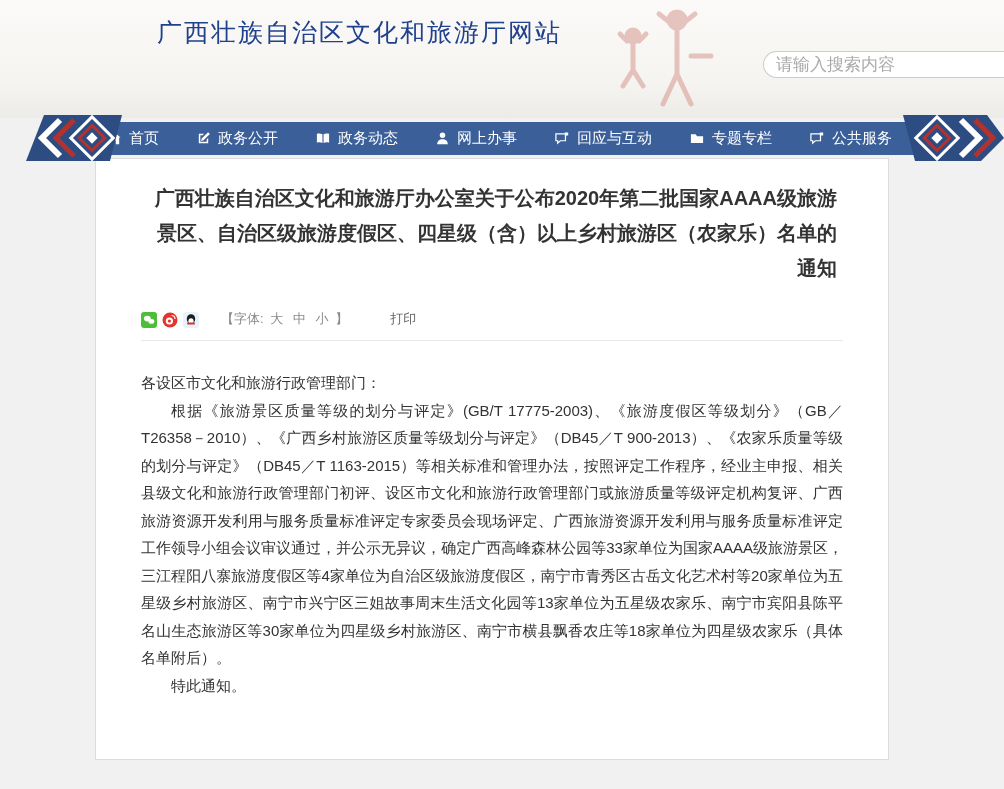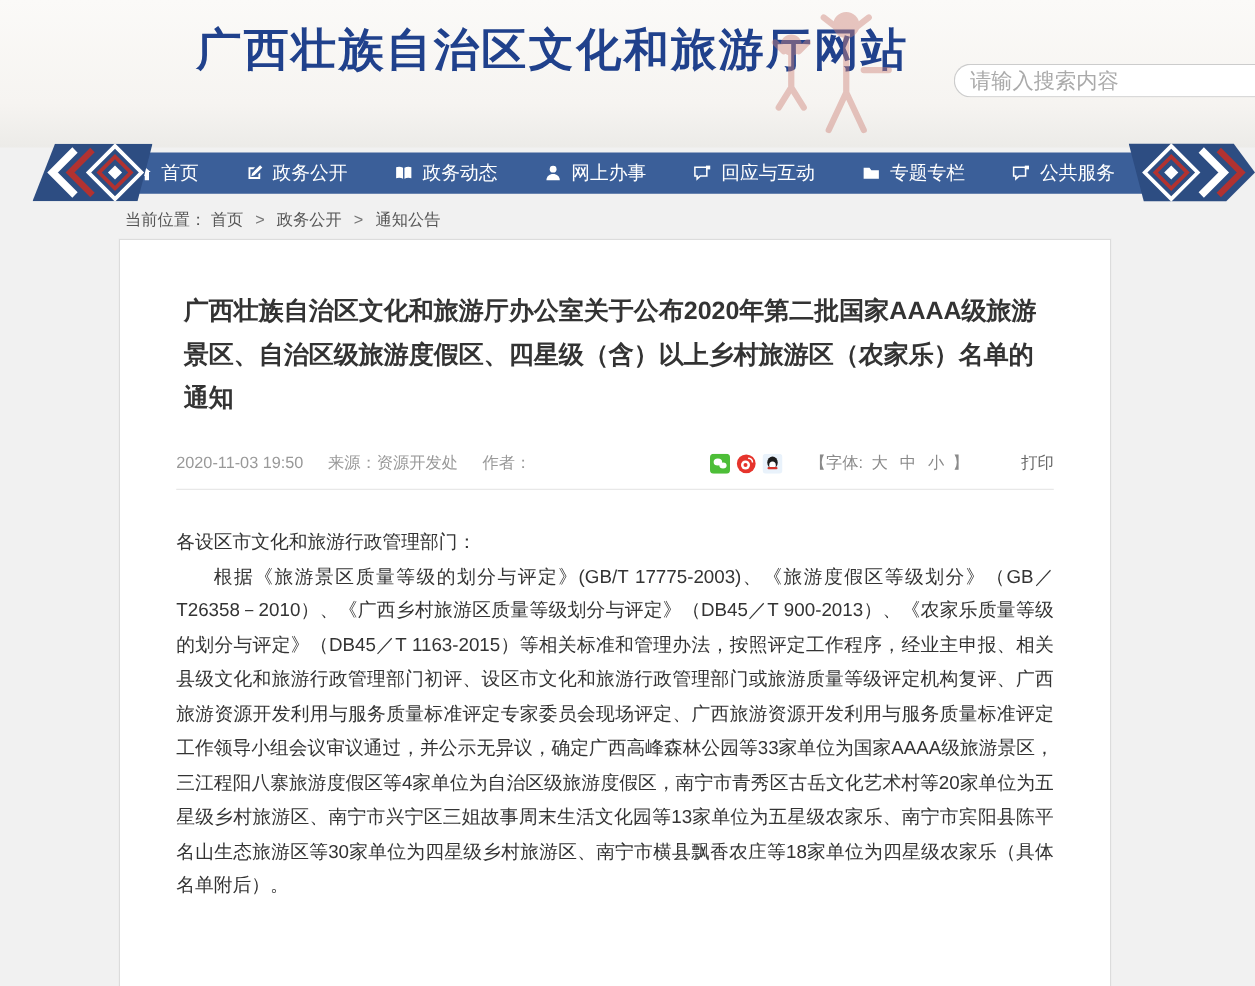--- a/index.html
+++ b/index.html
@@ -12,21 +12,21 @@
     background:linear-gradient(180deg,#fbfaf8 0%,#f6f4f1 70%,#ecebe8 100%); }
   .logo { position:absolute; left:20px; top:8px; width:150px; height:78px; cursor:pointer; }
   .logo-word { position:relative; font-family:"DejaVu Serif",serif; font-style:italic; font-weight:bold;
     font-size:34px; letter-spacing:-1px;
     background:linear-gradient(90deg,#d7372c 0%,#e8821d 25%,#76b82a 45%,#2aa4dc 65%,#e8a01d 85%,#d7372c 100%);
     -webkit-background-clip:text; background-clip:text; color:transparent; }
   .logo-swoosh { position:absolute; left:2px; top:38px; width:128px; height:22px;
     border-bottom:5px solid #2ba0d8; border-radius:50%; transform:rotate(-3deg); opacity:.85; }
   .logo-tagline { position:absolute; left:8px; top:57px; font-size:13px; font-weight:bold;
     font-style:italic; color:#bf2f27; letter-spacing:3px; white-space:nowrap; }
-  .site-title { position:absolute; left:157px; top:16px; font-size:36px; font-weight:bold;
+  .site-title { position:absolute; left:157px; top:16px; font-size:25px; font-weight:normal;
     color:#20418c; letter-spacing:2px; white-space:nowrap; }
   .site-subtitle { position:absolute; left:160px; top:56px; font-family:"Liberation Serif","DejaVu Serif",serif;
     font-size:10.5px; font-weight:bold; color:#20418c; letter-spacing:.6px; white-space:nowrap; }
   .rock-art { position:absolute; left:615px; top:4px; opacity:.45; }
   .search { position:absolute; right:67px; top:51px; display:flex; height:27px; width:174px; }
   .search input { flex:1; height:27px; border:1px solid #ccc; border-right:none;
     border-radius:14px 0 0 14px; padding:0 12px; font-size:17px; color:#333; outline:none; background:#fff; }
   .search input::placeholder { color:#aaa; }
   .search-btn { width:47px; height:27px; border:none; background:#2b4a87;
     border-radius:0 14px 14px 0; cursor:pointer; display:flex; align-items:center; justify-content:center; }
@@ -43,22 +43,22 @@
   .cap-right { left:903px; top:-5px; }
 
   
   .breadcrumb { padding:9px 0 6px 100px; font-size:13px; color:#555; }
   .breadcrumb a { color:#555; text-decoration:none; cursor:pointer; }
   .breadcrumb .sep { margin:0 6px; color:#777; }
 
   
   .card { margin-left:95px; width:794px; height:602px; background:#fff;
     border:1px solid #dcdcdc; padding:0 45px; }
-  .art-title { padding-top:40px; margin:0 auto; width:690px; font-size:20px; line-height:35px;
-    font-weight:bold; color:#333; text-align:left; }
+  .art-title { padding-top:22px; margin:0 auto; width:690px; font-size:20px; line-height:35px;
+    font-weight:bold; color:#333; text-align:right; }
   .meta { margin-top:24px; display:flex; align-items:center; justify-content:space-between;
     font-size:13px; color:#999; }
   .meta-left span { margin-right:16px; }
   .meta-right { display:flex; align-items:flex-end; }
   .share { display:flex; align-items:center; gap:5px; margin-right:22px; }
   .share svg { display:block; cursor:pointer; }
   .fontctl { color:#8a8a8a; }
   .fontctl a { color:#8a8a8a; text-decoration:none; margin:0 3px; cursor:pointer; }
   .print { margin-left:42px; color:#666; text-decoration:none; cursor:pointer; }
   .divider { border:none; border-top:1px solid #e8e8e8; margin-top:12px; }
@@ -159,38 +159,25 @@
       <path d="M58 7l18 18-18 18" stroke="#fff" stroke-width="6" fill="none"></path>
       <path d="M72 7l18 18-18 18" stroke="#b23230" stroke-width="5" fill="none"></path>
       <g transform="translate(34,25)">
         <rect x="-15" y="-15" width="30" height="30" transform="rotate(45)" fill="none" stroke="#fff" stroke-width="3"></rect>
         <rect x="-9" y="-9" width="18" height="18" transform="rotate(45)" fill="none" stroke="#b23230" stroke-width="3"></rect>
         <rect x="-4" y="-4" width="8" height="8" transform="rotate(45)" fill="#fff"></rect>
       </g>
     </svg>
   </div>
 
-  <div class="breadcrumb">
-    <span>当前位置：</span>
-    <a>首页</a>
-    <span class="sep">&gt;</span>
-    <a>政务公开</a>
-    <span class="sep">&gt;</span>
-    <a>通知公告</a>
-  </div>
 
   <div class="card">
     <h1 class="art-title">广西壮族自治区文化和旅游厅办公室关于公布2020年第二批国家AAAA级旅游景区、自治区级旅游度假区、四星级（含）以上乡村旅游区（农家乐）名单的通知</h1>
 
     <div class="meta">
-      <div class="meta-left">
-        <span>2020-11-03 19:50</span>
-        <span>来源：资源开发处</span>
-        <span>作者：</span>
-      </div>
       <div class="meta-right">
         <div class="share">
           <svg width="16" height="16" viewBox="0 0 16 16">
             <rect width="16" height="16" rx="3" fill="#4dbe38"></rect>
             <ellipse cx="6.3" cy="6.6" rx="3.4" ry="2.8" fill="#fff"></ellipse>
             <ellipse cx="10.4" cy="9.4" rx="2.9" ry="2.4" fill="#fff"></ellipse>
           </svg>
           <svg width="16" height="16" viewBox="0 0 16 16">
             <circle cx="8" cy="8" r="7.5" fill="#e6342c"></circle>
             <circle cx="7.4" cy="9" r="3.6" fill="#fff"></circle>
@@ -213,17 +200,18 @@
         </span>
         <a class="print">打印</a>
       </div>
     </div>
 
     <hr class="divider">
 
     <div class="content">
       <p>各设区市文化和旅游行政管理部门：</p>
       <p class="p-indent">根据《旅游景区质量等级的划分与评定》(GB/T 17775-2003)、《旅游度假区等级划分》（GB／T26358－2010）、《广西乡村旅游区质量等级划分与评定》（DB45／T 900-2013）、《农家乐质量等级的划分与评定》（DB45／T 1163-2015）等相关标准和管理办法，按照评定工作程序，经业主申报、相关县级文化和旅游行政管理部门初评、设区市文化和旅游行政管理部门或旅游质量等级评定机构复评、广西旅游资源开发利用与服务质量标准评定专家委员会现场评定、广西旅游资源开发利用与服务质量标准评定工作领导小组会议审议通过，并公示无异议，确定广西高峰森林公园等33家单位为国家AAAA级旅游景区，三江程阳八寨旅游度假区等4家单位为自治区级旅游度假区，南宁市青秀区古岳文化艺术村等20家单位为五星级乡村旅游区、南宁市兴宁区三姐故事周末生活文化园等13家单位为五星级农家乐、南宁市宾阳县陈平名山生态旅游区等30家单位为四星级乡村旅游区、南宁市横县飘香农庄等18家单位为四星级农家乐（具体名单附后）。</p>
+      <p class="p-indent">特此通知。</p>
 
     </div>
   </div>
 
 </div>
 
 </body></html>

